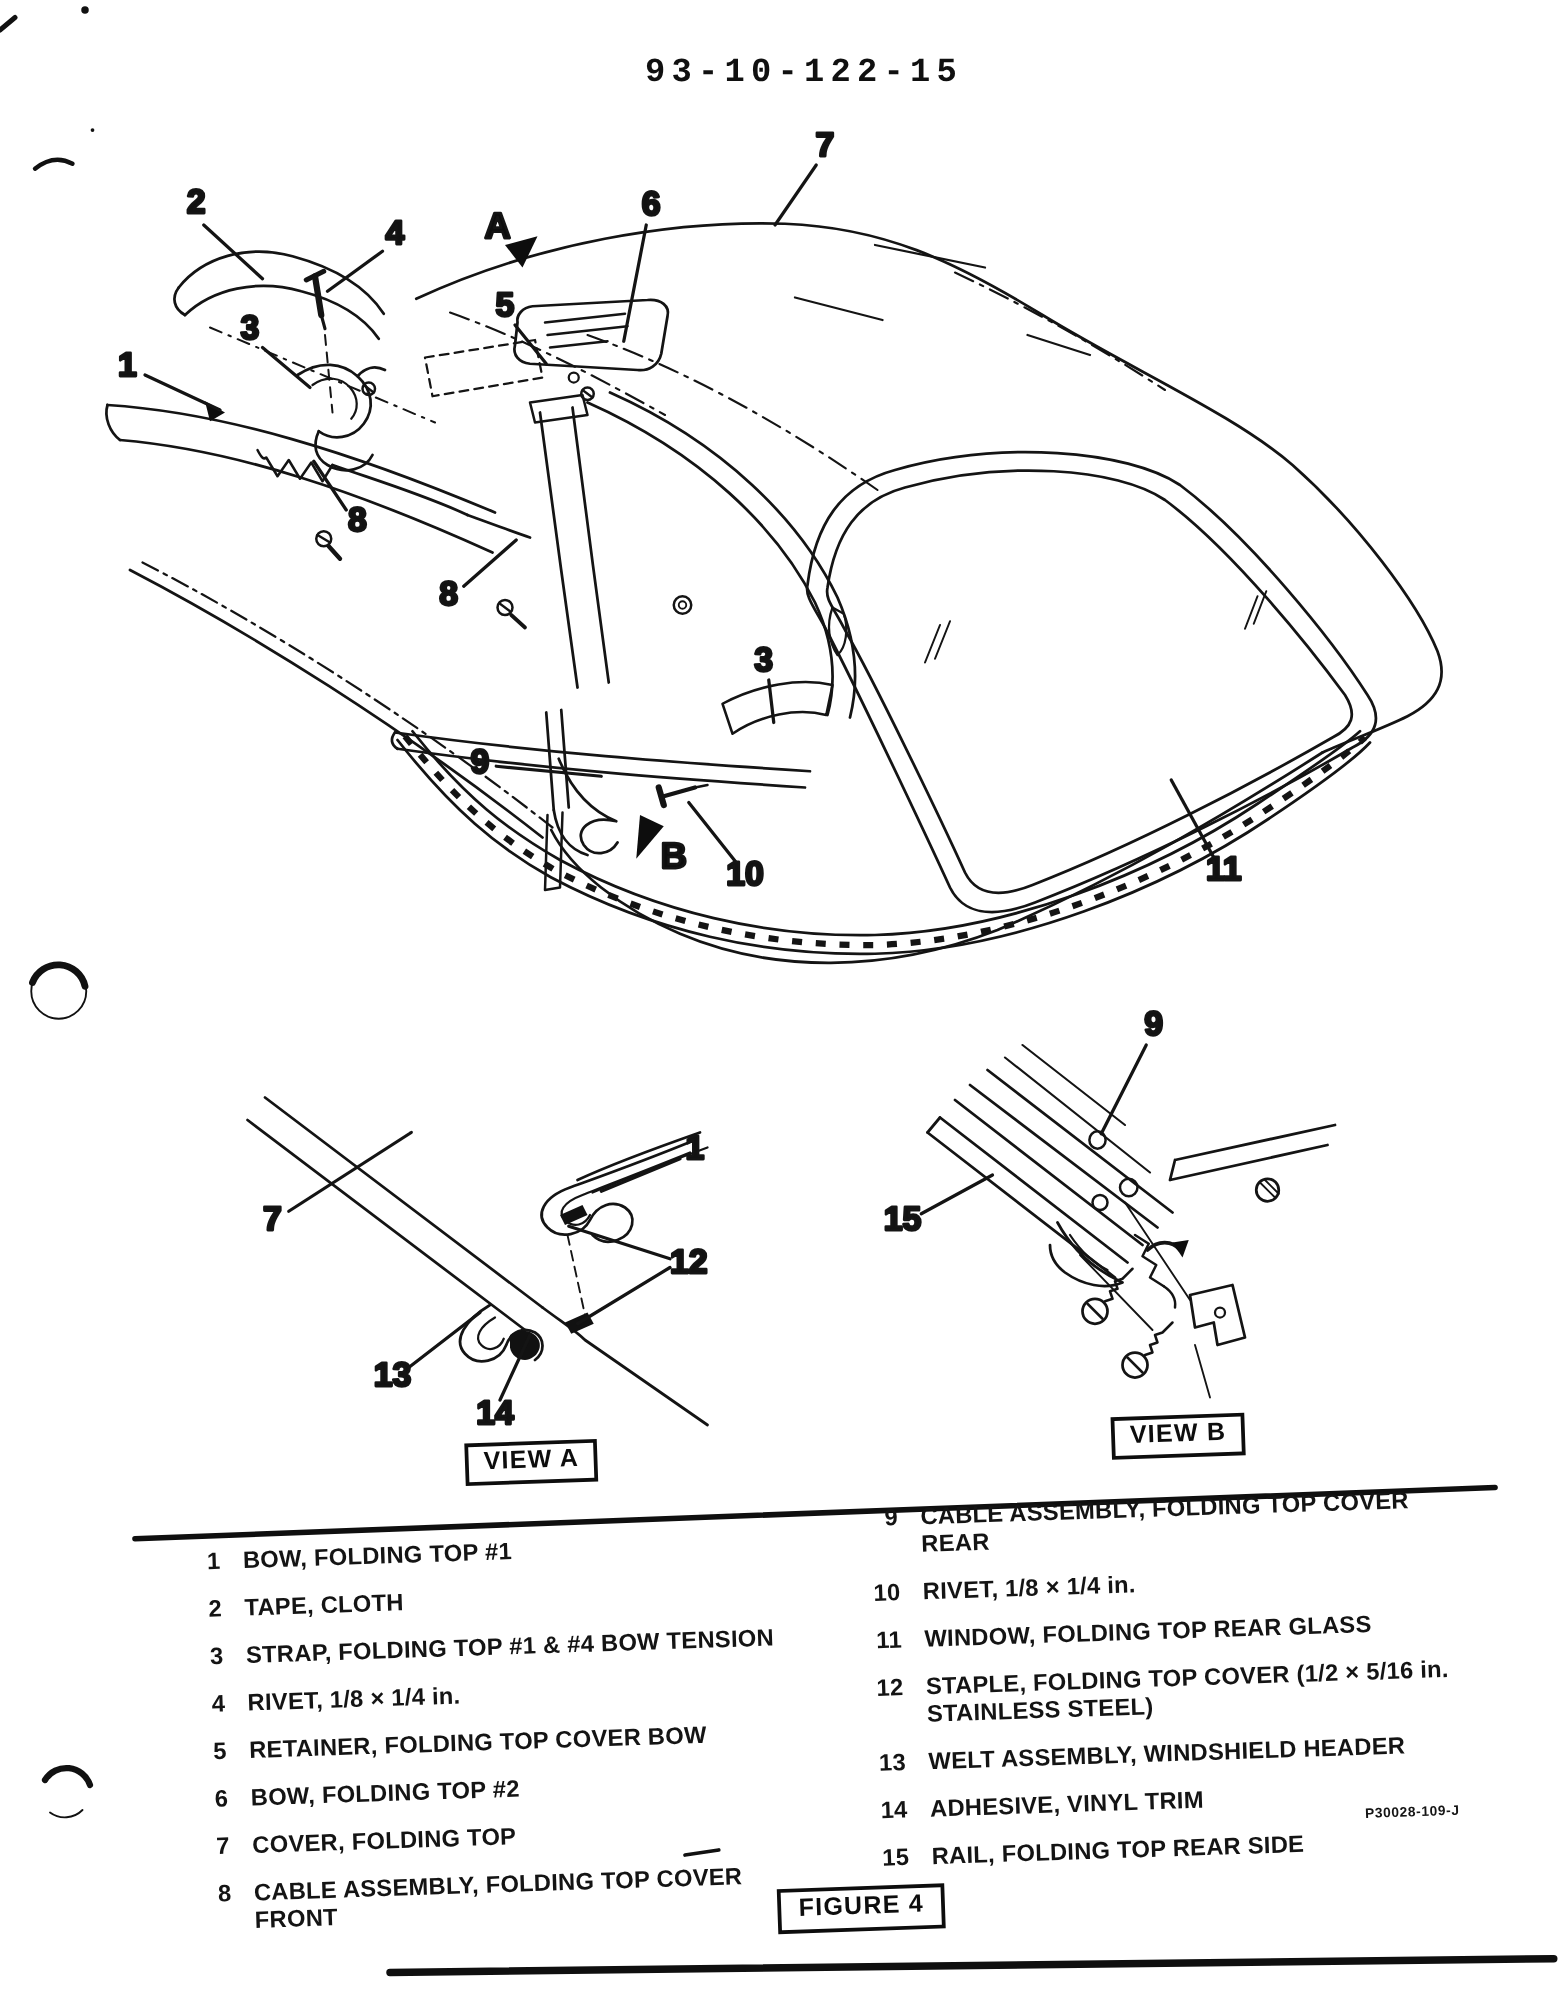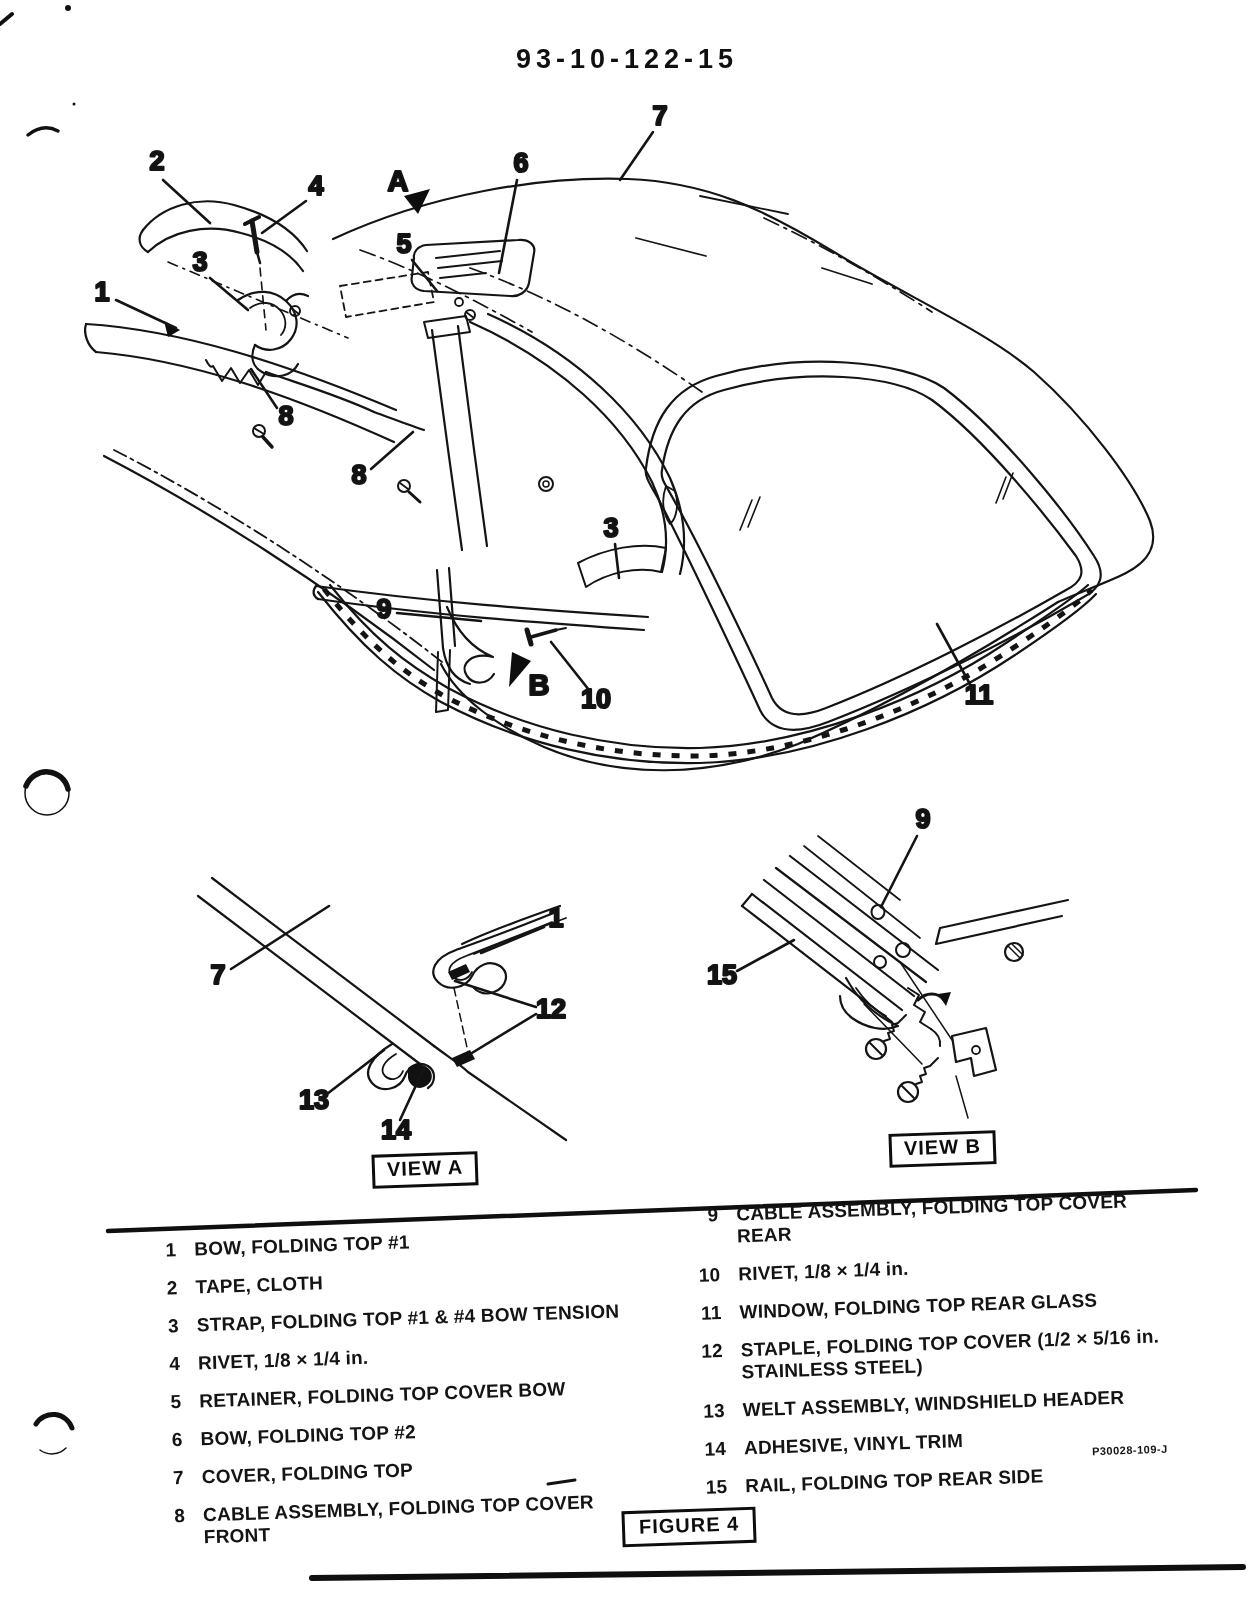--- a/index.html
+++ b/index.html
@@ -1,19 +1,19 @@
 <!DOCTYPE html>
 <html><head>
 <meta charset="utf-8">
 <style>
   html,body{margin:0;padding:0;background:#e8e8e8;}
   .page{position:relative;width:1248px;height:1600px;background:#ffffff;overflow:hidden;
         font-family:"Liberation Sans",sans-serif;color:#111;}
   .art{position:absolute;left:0;top:0;}
-  .doc-num{position:absolute;left:516px;top:44px;font-family:Liberation Sans, sans-serif;
+  .doc-num{position:absolute;left:516px;top:44px;font-family:Liberation Mono, monospace;
            font-size:27px;font-weight:700;letter-spacing:5px;color:#101010;}
   .view-label{position:absolute;border:3px solid #0d0d0d;background:#fff;padding:1px 12px 4px 12px;
               font-size:20px;font-weight:700;letter-spacing:1px;color:#0d0d0d;}
   .view-label.a{left:372px;top:1153px;transform:rotate(-2deg);}
   .view-label.b{left:889px;top:1132px;transform:rotate(-2deg);}
   .figure-box{position:absolute;left:622px;top:1509px;border:3px solid #0d0d0d;background:#fff;
               padding:2px 14px 5px 14px;font-size:20px;font-weight:700;letter-spacing:1px;
               transform:rotate(-2deg);color:#0d0d0d;}
   .parts-col{position:absolute;transform:rotate(-1.9deg);transform-origin:0 0;}
   .parts-col.left{left:148px;top:1240px;width:560px;}

